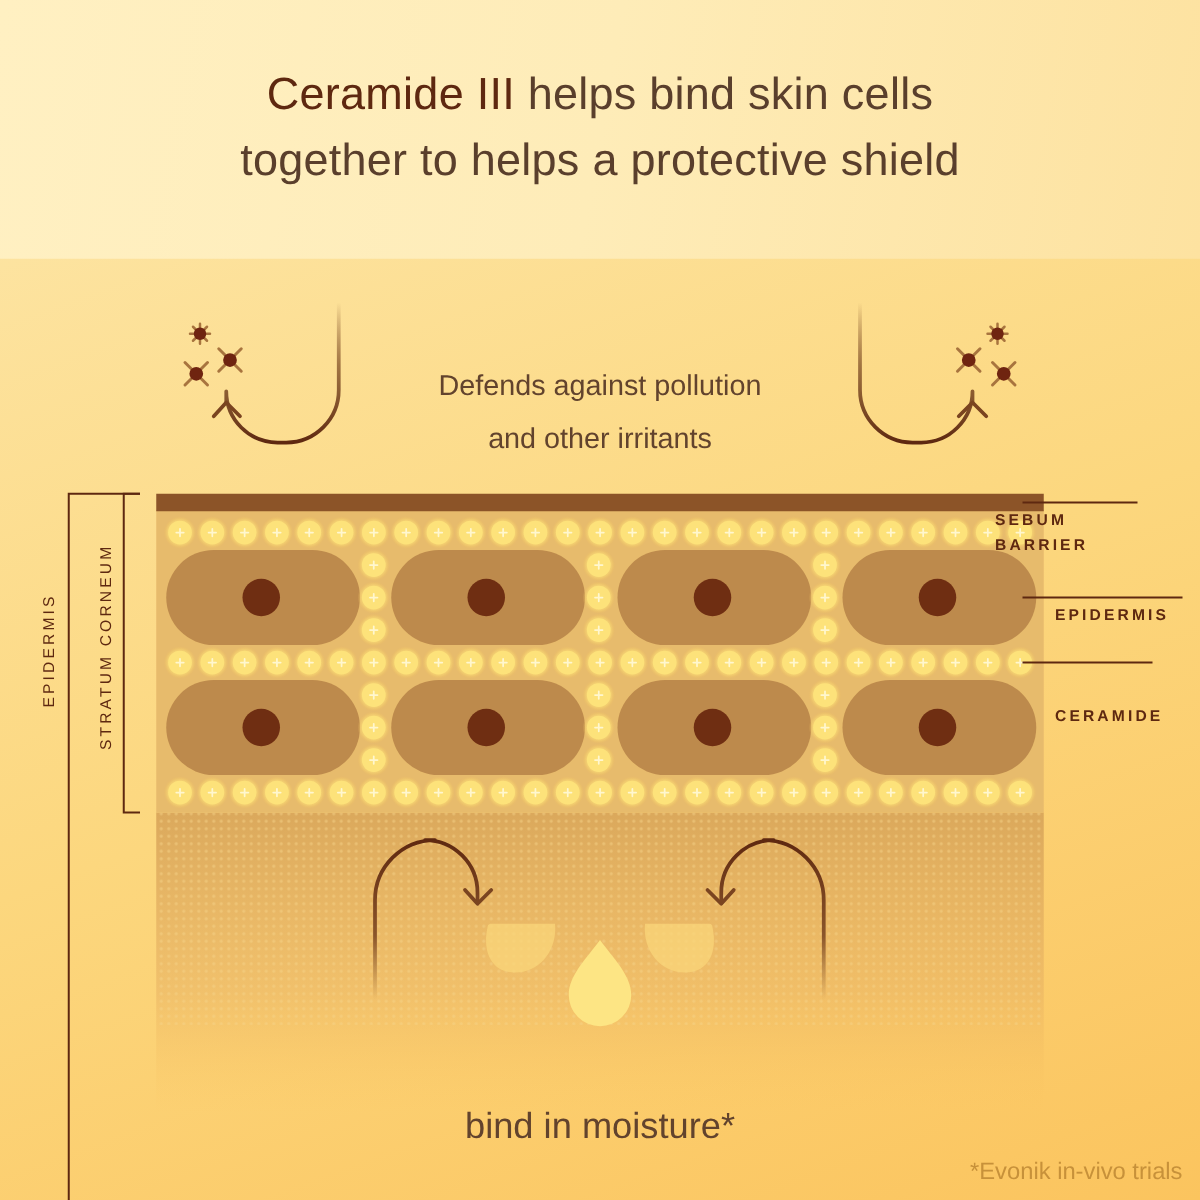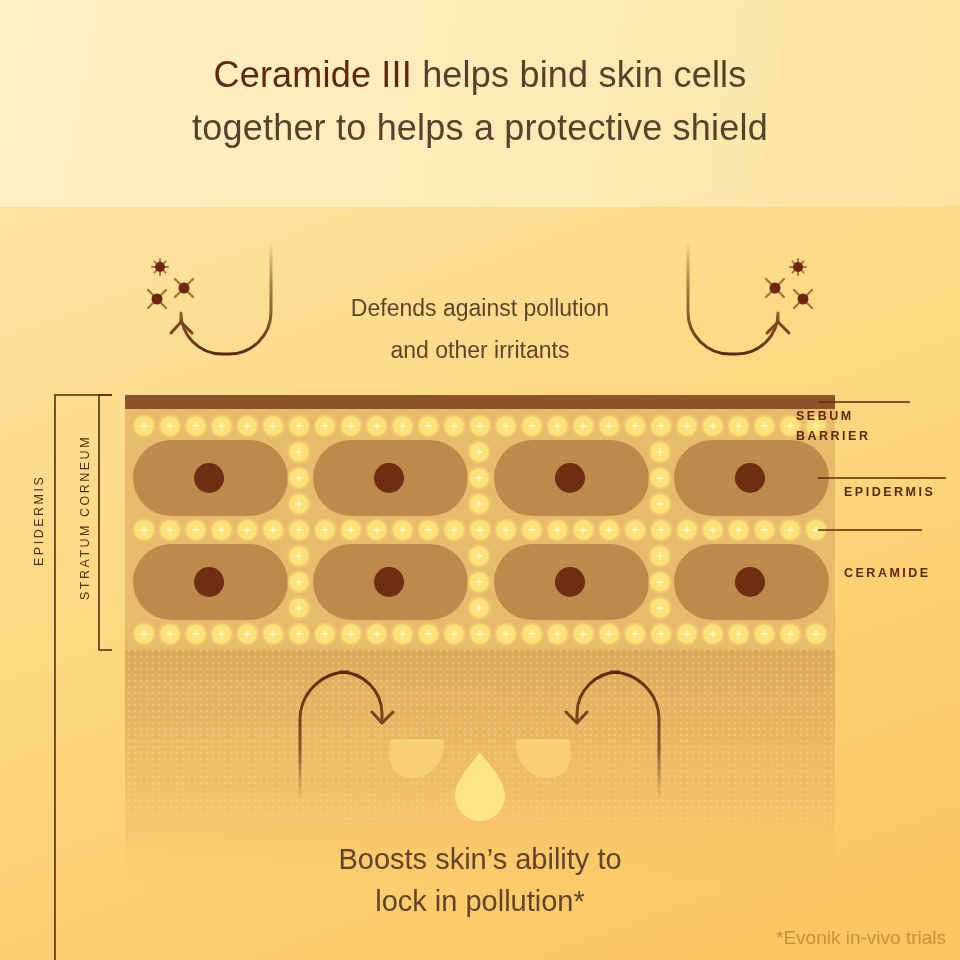--- a/index.html
+++ b/index.html
@@ -250,22 +250,22 @@
     <path d="M480 752 C470 766 455 780 455 796 A25 25 0 0 0 505 796 C505 780 490 766 480 752Z" fill="#fde584"></path>
   </g>
 </svg>
 
 <div class="caption cap-top">
   <span>Defends against pollution</span><br>
   <span>and other irritants</span>
 </div>
 
 <div class="caption cap-bottom">
-  <span>Boosts skin’s ability to</span><br>
-  <span>lock in pollution*</span>
+  <br>
+  <span>bind in moisture*</span>
 </div>
 
 <div class="label" style="left:796px;top:406px;">
   <span>SEBUM</span><br>
   <span>BARRIER</span>
 </div>
 <div class="label" style="left:844px;top:482px;">EPIDERMIS</div>
 <div class="label" style="left:844px;top:534px;margin-top:29px;">CERAMIDE</div>
 
 <div class="vlabel" style="left:32px;top:566px;">EPIDERMIS</div>

